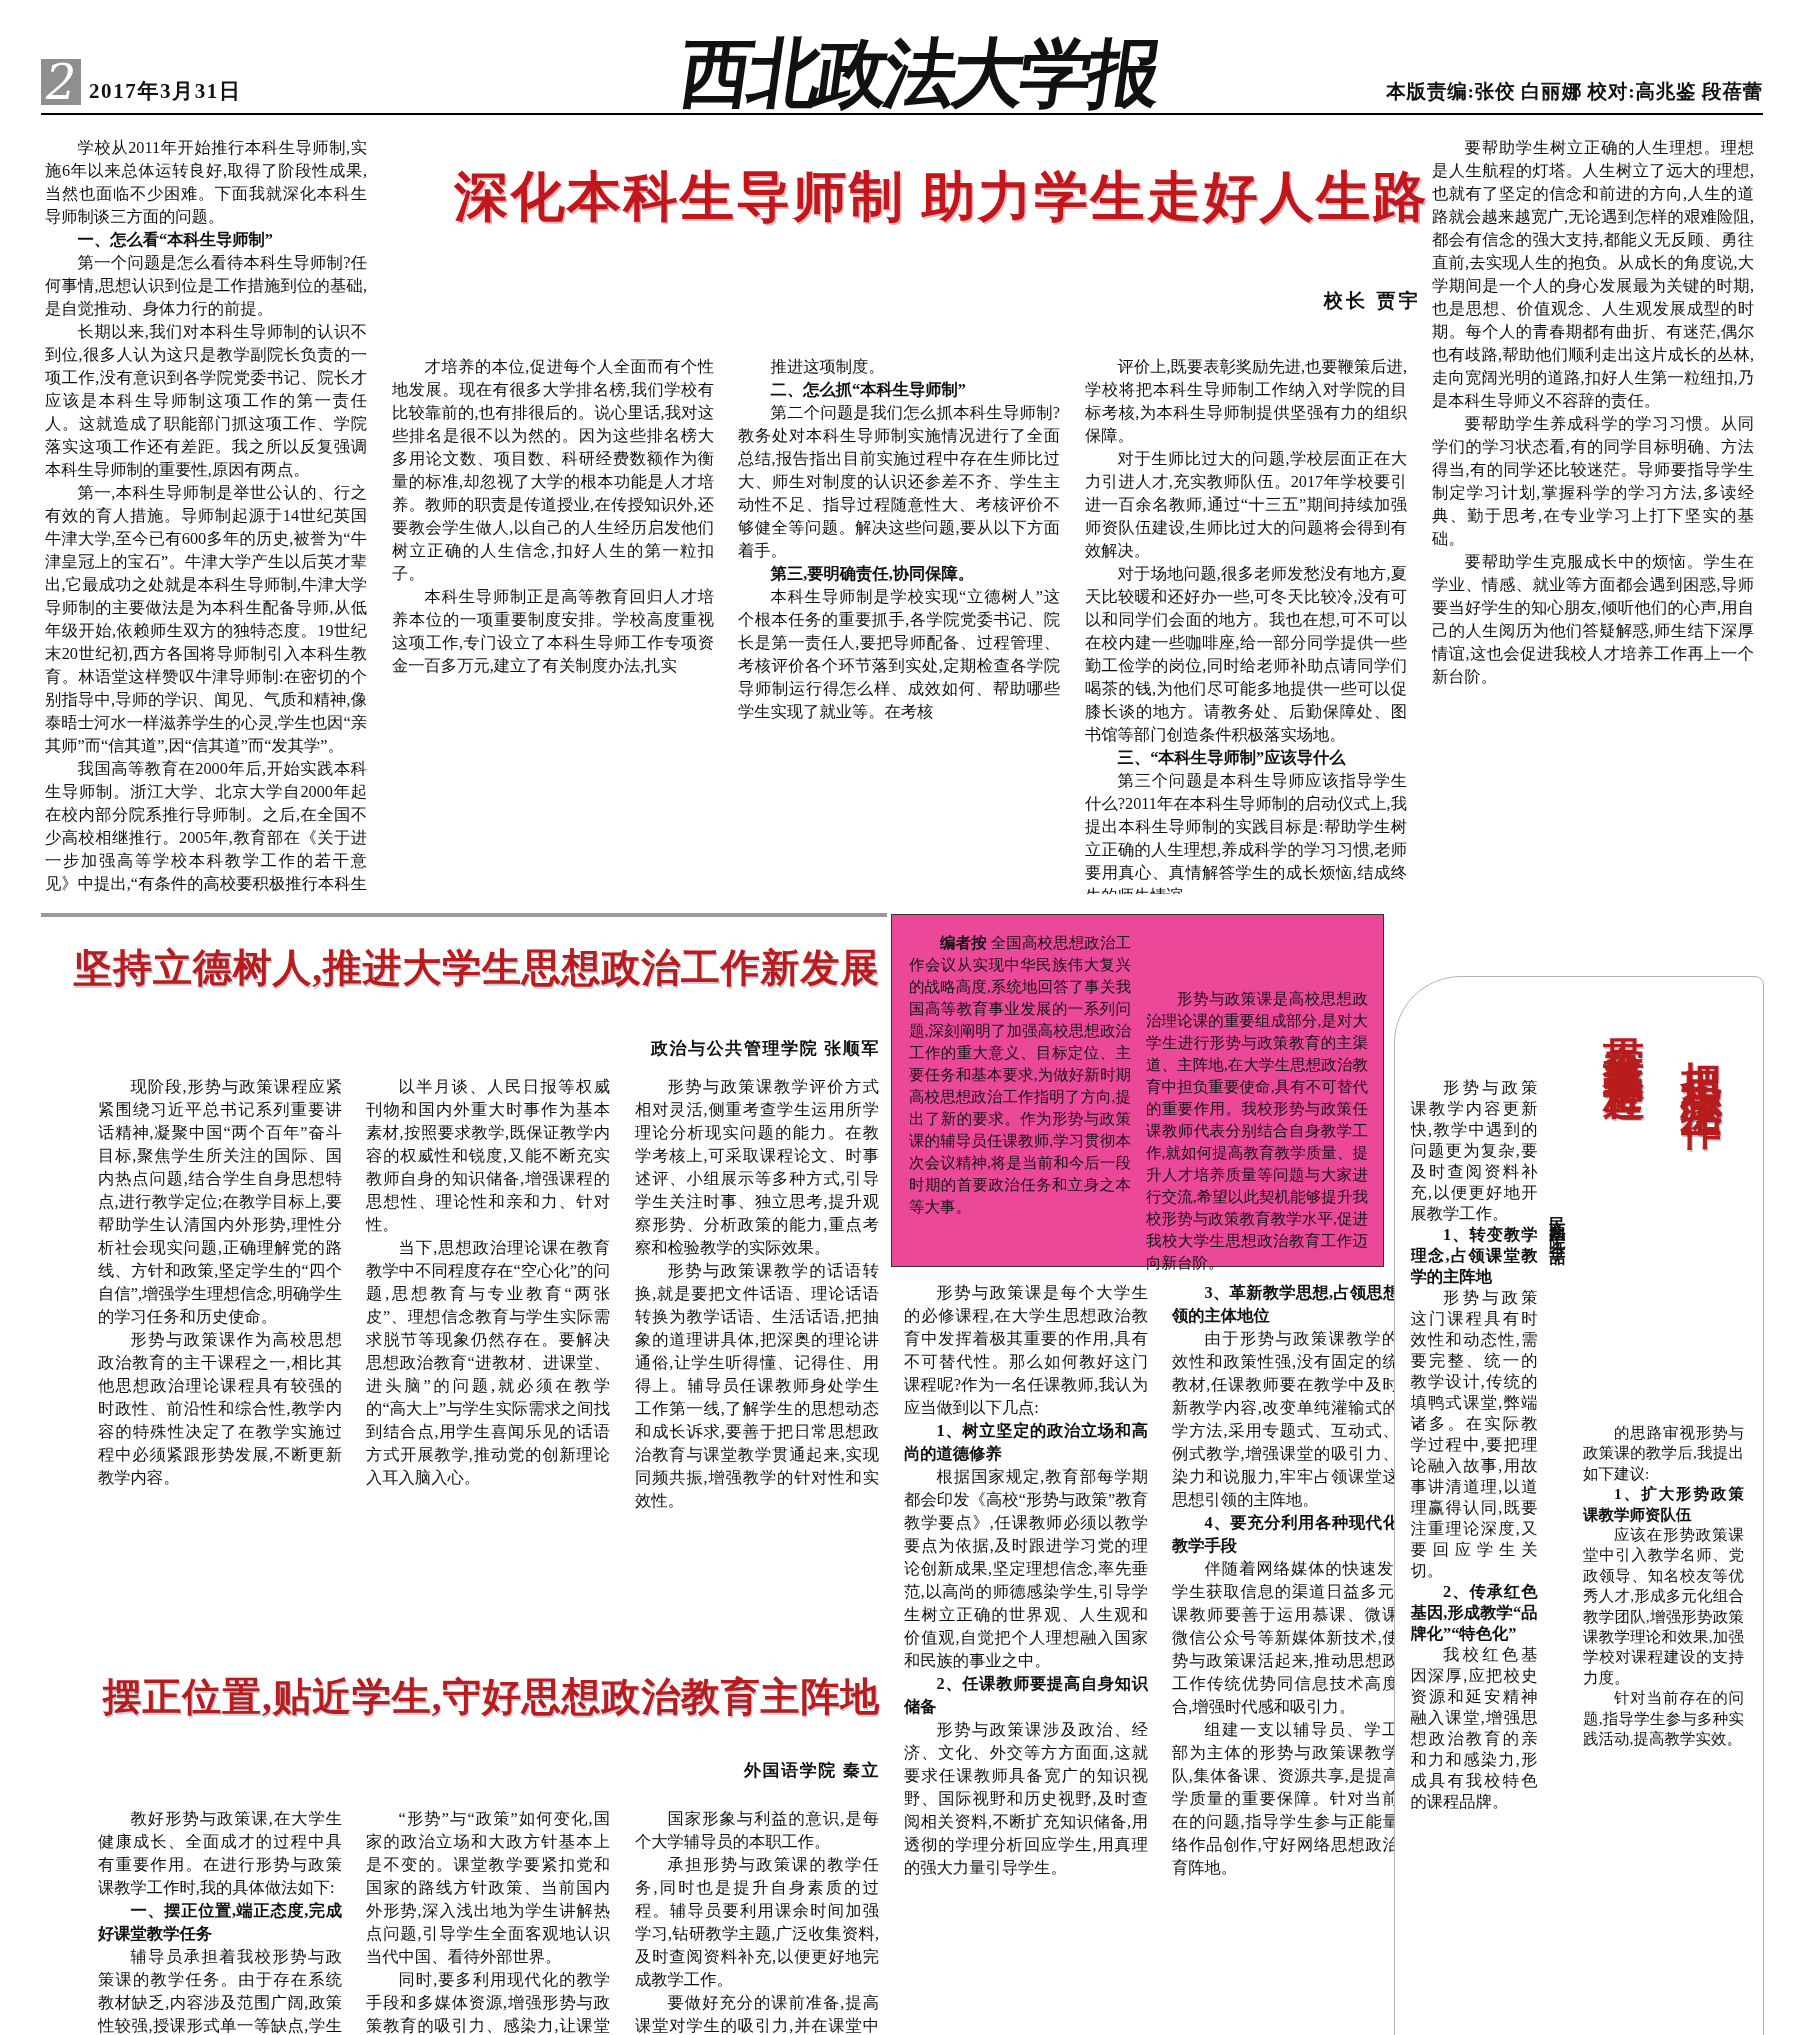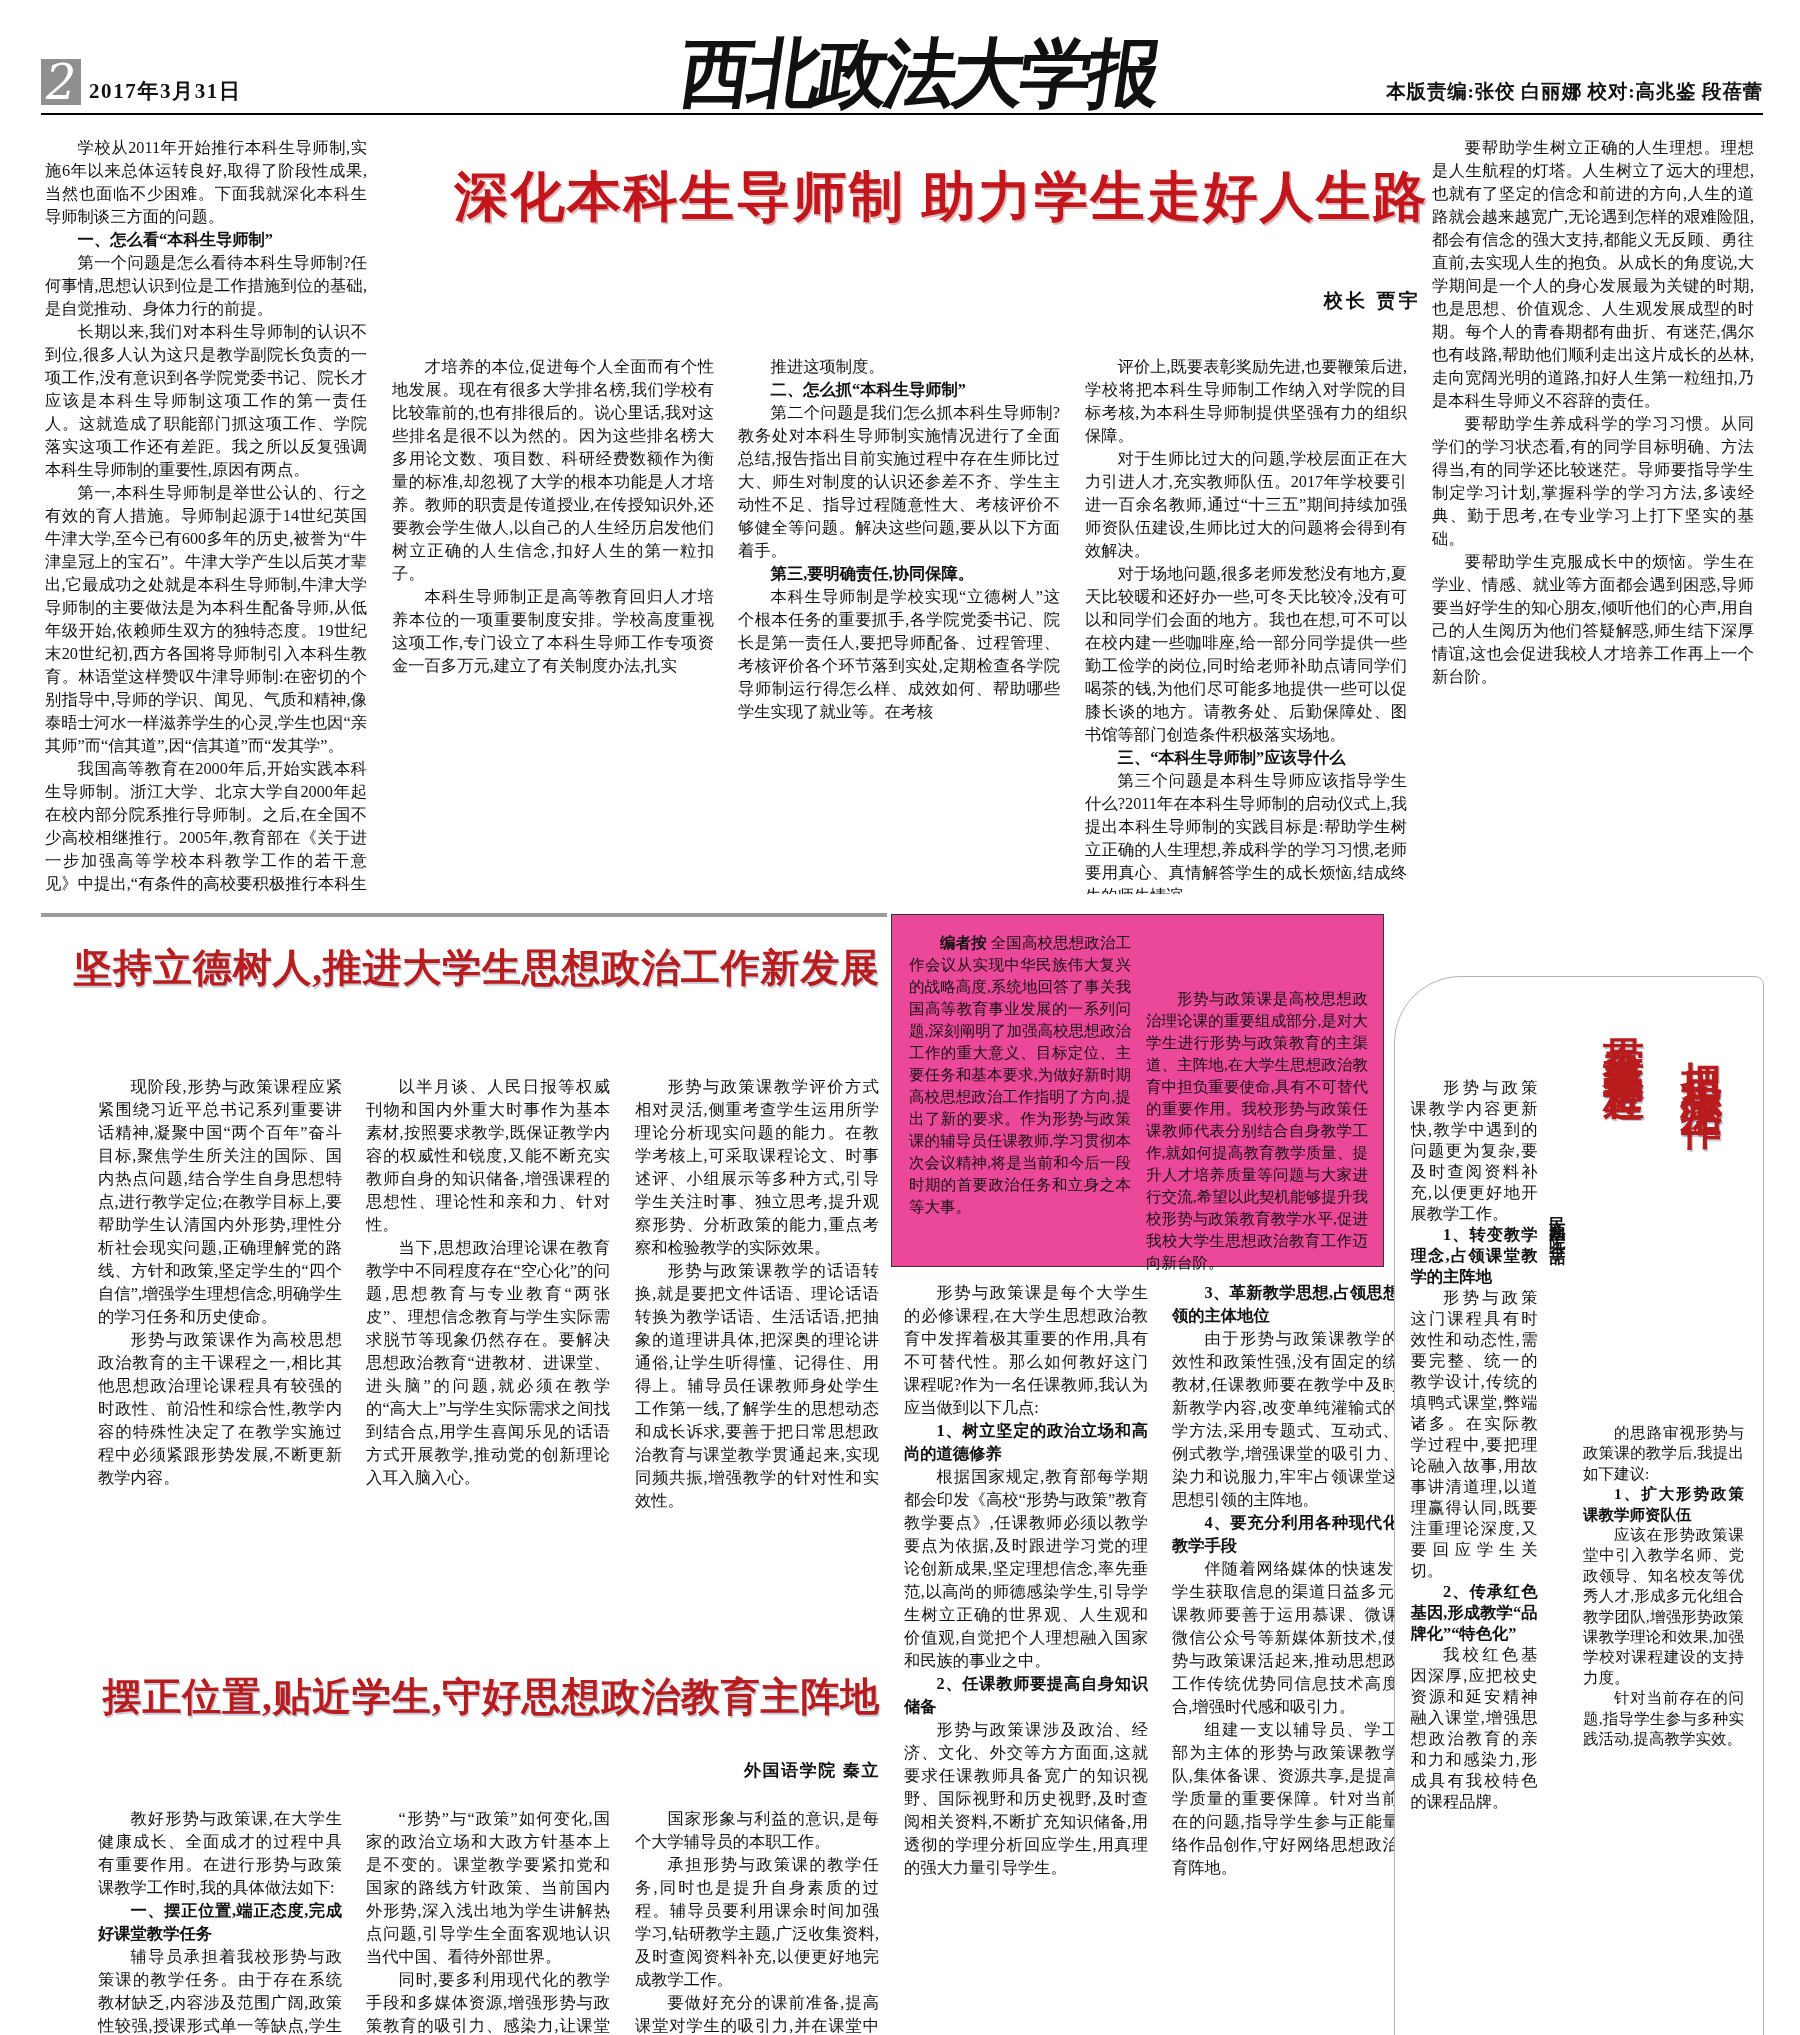--- a/index.html
+++ b/index.html
@@ -90,20 +90,21 @@
   <div class="abs" id="notebox">
     <div class="col" style="left:17px;top:17px;width:222px;height:315px;">
         <p><b>编者按  </b>全国高校思想政治工作会议从实现中华民族伟大复兴的战略高度,系统地回答了事关我国高等教育事业发展的一系列问题,深刻阐明了加强高校思想政治工作的重大意义、目标定位、主要任务和基本要求,为做好新时期高校思想政治工作指明了方向,提出了新的要求。作为形势与政策课的辅导员任课教师,学习贯彻本次会议精神,将是当前和今后一段时期的首要政治任务和立身之本等大事。</p>
       </div>
     <div class="col" style="left:254px;top:33px;width:222px;height:315px;margin-top:40px;">
         <p>形势与政策课是高校思想政治理论课的重要组成部分,是对大学生进行形势与政策教育的主渠道、主阵地,在大学生思想政治教育中担负重要使命,具有不可替代的重要作用。我校形势与政策任课教师代表分别结合自身教学工作,就如何提高教育教学质量、提升人才培养质量等问题与大家进行交流,希望以此契机能够提升我校形势与政策教育教学水平,促进我校大学生思想政治教育工作迈向新台阶。</p>
       </div>
   </div>
 
   <div class="abs center bluehead" id="a2-title">坚持立德树人,推进大学生思想政治工作新发展</div>
+  <div class="abs center" id="a2-byline">政治与公共管理学院  张顺军</div>
   <div class="col" style="left:98px;top:1075px;width:244px;height:578px;">
       <p>现阶段,形势与政策课程应紧紧围绕习近平总书记系列重要讲话精神,凝聚中国“两个百年”奋斗目标,聚焦学生所关注的国际、国内热点问题,结合学生自身思想特点,进行教学定位;在教学目标上,要帮助学生认清国内外形势,理性分析社会现实问题,正确理解党的路线、方针和政策,坚定学生的“四个自信”,增强学生理想信念,明确学生的学习任务和历史使命。</p>
       <p>形势与政策课作为高校思想政治教育的主干课程之一,相比其他思想政治理论课程具有较强的时政性、前沿性和综合性,教学内容的特殊性决定了在教学实施过程中必须紧跟形势发展,不断更新教学内容。</p>
     </div>
   <div class="col" style="left:366px;top:1075px;width:244px;height:578px;">
       <p>以半月谈、人民日报等权威刊物和国内外重大时事作为基本素材,按照要求教学,既保证教学内容的权威性和锐度,又能不断充实教师自身的知识储备,增强课程的思想性、理论性和亲和力、针对性。</p>
       <p>当下,思想政治理论课在教育教学中不同程度存在“空心化”的问题,思想教育与专业教育“两张皮”、理想信念教育与学生实际需求脱节等现象仍然存在。要解决思想政治教育“进教材、进课堂、进头脑”的问题,就必须在教学的“高大上”与学生实际需求之间找到结合点,用学生喜闻乐见的话语方式开展教学,推动党的创新理论入耳入脑入心。</p>
     </div>
   <div class="col" style="left:635px;top:1075px;width:244px;height:578px;">
       <p>形势与政策课教学评价方式相对灵活,侧重考查学生运用所学理论分析现实问题的能力。在教学考核上,可采取课程论文、时事述评、小组展示等多种方式,引导学生关注时事、独立思考,提升观察形势、分析政策的能力,重点考察和检验教学的实际效果。</p>

